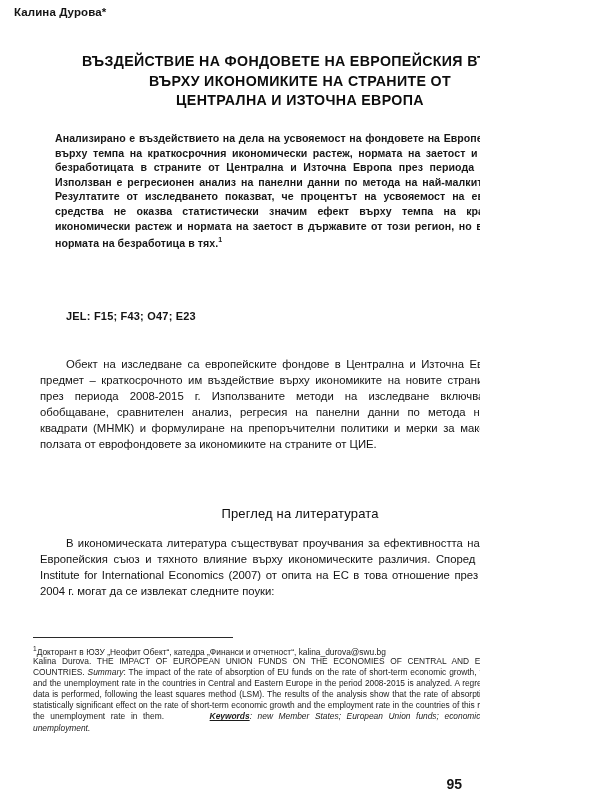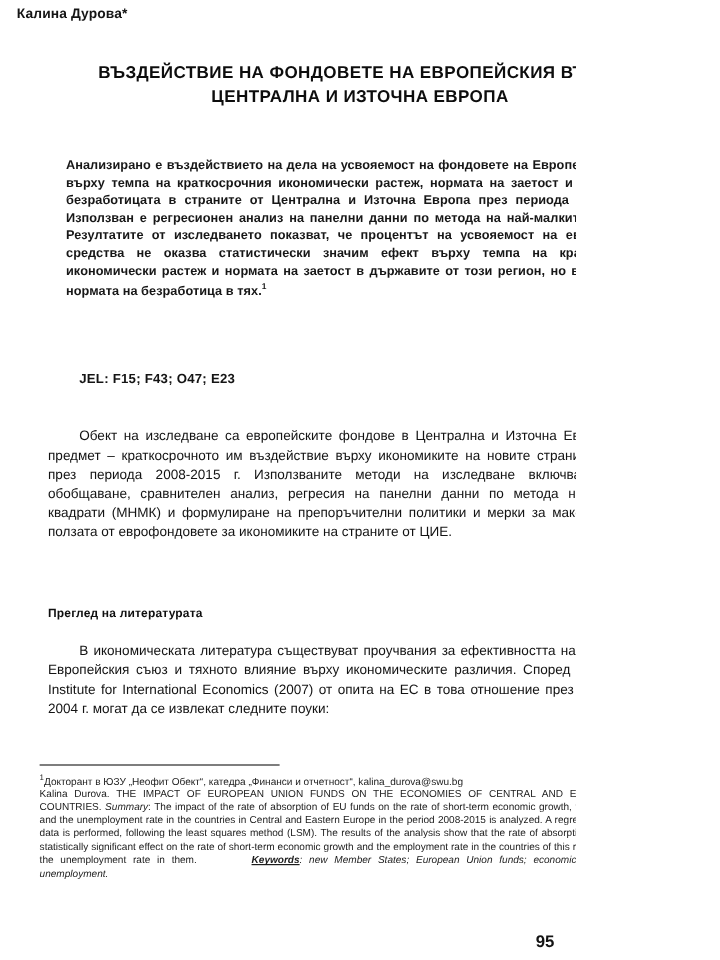--- a/index.html
+++ b/index.html
@@ -110,22 +110,23 @@
   }
   #par-object { top: 356px; }
   #par-lit    { top: 535px; }
 
   
   .section-heading {
     position: absolute;
     left: 40px;
     top: 506px;
     width: 520px;
-    font-size: 10px;
-    font-weight: bold;
+    text-align: center;
+    font-size: 13px;
+    font-weight: normal;
     letter-spacing: 0.15px;
     color: #0f0f0f;
   }
 
   
   .footnote-rule {
     position: absolute;
     left: 33px;
     top: 637px;
     width: 200px;
@@ -170,20 +171,21 @@
 </style>
 </head>
 <body>
 
 <div class="page">
 
   <div class="author-line">Калина Дурова*</div>
 
   <div class="title-block">
     <div class="title-line">ВЪЗДЕЙСТВИЕ НА ФОНДОВЕТЕ НА ЕВРОПЕЙСКИЯ ВЪРХУ</div>
+    <div class="title-line">ВЪРХУ ИКОНОМИКИТЕ НА СТРАНИТЕ ОТ</div>
     <div class="title-line">ЦЕНТРАЛНА И ИЗТОЧНА ЕВРОПА</div>
   </div>
 
   <div class="abstract"><span>Анализирано е въздействието на дела на усвояемост на фондовете на Европейския съюз върху темпа на краткосрочния икономически растеж, нормата на заетост и нормата на безработицата в страните от Централна и Източна Европа през периода 2008-2015 г. Използван е регресионен анализ на панелни данни по метода на най-малките квадрати. Резултатите от изследването показват, че процентът на усвояемост на европейските средства не оказва статистически значим ефект върху темпа на краткосрочния икономически растеж и нормата на заетост в държавите от този регион, но влияе върху нормата на безработица в тях.</span><span class="sup">1</span></div>
 
   <div class="jel">JEL: F15; F43; O47; E23</div>
 
 
   <div class="body-par" id="par-object">Обект на изследване са европейските фондове в Централна и Източна Европа (ЦИЕ), а предмет – краткосрочното им въздействие върху икономиките на новите страни-членки (НСЧ) през периода 2008-2015 г. Използваните методи на изследване включват теоретично обобщаване, сравнителен анализ, регресия на панелни данни по метода на най-малките квадрати (МНМК) и формулиране на препоръчителни политики и мерки за максимизиране на ползата от еврофондовете за икономиките на страните от ЦИЕ.</div>
 

